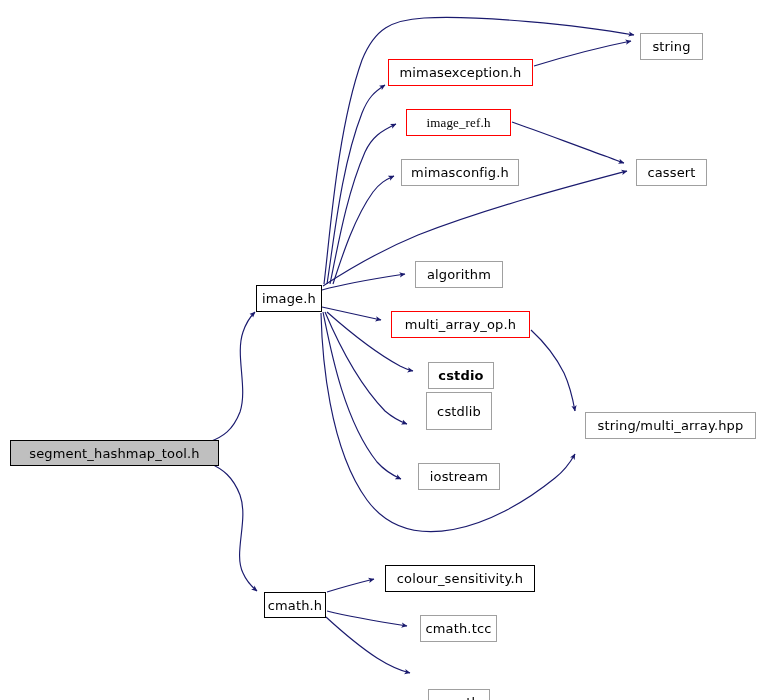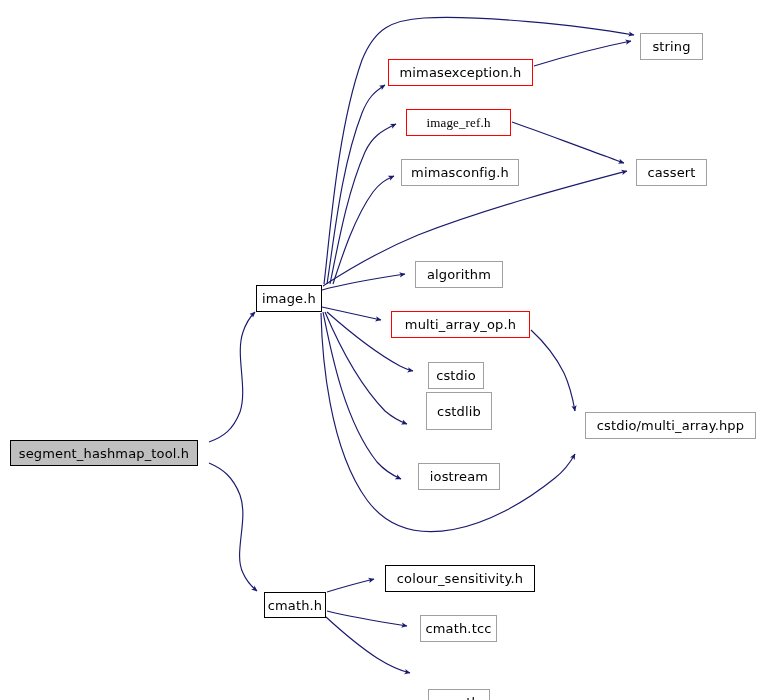--- a/index.html
+++ b/index.html
@@ -74,21 +74,21 @@
         <path d="M534,66 C560,58 596,48 631,41" fill="none" stroke="#1a1a6e" stroke-width="1.15" marker-end="url(#arrowhead)"></path>
         <path d="M512,122 C538,131 572,144 608,157 C613,159 618,161 624,163" fill="none" stroke="#1a1a6e" stroke-width="1.15" marker-end="url(#arrowhead)"></path>
         <path d="M531,330 C543,341 556,357 564,373 C570,386 573,400 575,411" fill="none" stroke="#1a1a6e" stroke-width="1.15" marker-end="url(#arrowhead)"></path>
         <path d="M327,592 C340,588 358,583 374,579" fill="none" stroke="#1a1a6e" stroke-width="1.15" marker-end="url(#arrowhead)"></path>
         <path d="M327,611 C343,615 375,621 407,626" fill="none" stroke="#1a1a6e" stroke-width="1.15" marker-end="url(#arrowhead)"></path>
         <path d="M326,617 C338,628 357,645 377,658 C388,665 398,670 410,673" fill="none" stroke="#1a1a6e" stroke-width="1.15" marker-end="url(#arrowhead)"></path>
       </g>
   </svg>
 
   <div id="nodes">
-      <div class="node border-black fill-grey" style="left: 10px; top: 440px; width: 188px; height: 26px;">
+      <div class="node border-black fill-grey" style="left: 10px; top: 440px; width: 209px; height: 26px;">
         <span class="node-label">segment_hashmap_tool.h</span>
       </div>
       <div class="node border-black" style="left: 256px; top: 285px; width: 66px; height: 27px;">
         <span class="node-label">image.h</span>
       </div>
       <div class="node border-black" style="left: 264px; top: 592px; width: 62px; height: 26px;">
         <span class="node-label">cmath.h</span>
       </div>
       <div class="node border-red" style="left: 388px; top: 59px; width: 145px; height: 27px;">
         <span class="node-label">mimasexception.h</span>
@@ -98,37 +98,37 @@
       </div>
       <div class="node border-grey" style="left: 401px; top: 159px; width: 118px; height: 27px;">
         <span class="node-label">mimasconfig.h</span>
       </div>
       <div class="node border-grey" style="left: 415px; top: 261px; width: 88px; height: 27px;">
         <span class="node-label">algorithm</span>
       </div>
       <div class="node border-red" style="left: 391px; top: 311px; width: 139px; height: 27px;">
         <span class="node-label">multi_array_op.h</span>
       </div>
-      <div class="node border-grey" style="left: 428px; top: 362px; width: 56px; height: 27px;">
+      <div class="node border-grey" style="left: 428px; top: 362px; width: 66px; height: 27px; font-weight: bold;">
         <span class="node-label">cstdio</span>
       </div>
       <div class="node border-grey" style="left: 426px; top: 392px; width: 66px; height: 38px;">
         <span class="node-label">cstdlib</span>
       </div>
       <div class="node border-grey" style="left: 418px; top: 463px; width: 82px; height: 27px;">
         <span class="node-label">iostream</span>
       </div>
       <div class="node border-grey" style="left: 640px; top: 33px; width: 63px; height: 27px;">
         <span class="node-label">string</span>
       </div>
       <div class="node border-grey" style="left: 636px; top: 159px; width: 71px; height: 27px;">
         <span class="node-label">cassert</span>
       </div>
       <div class="node border-grey" style="left: 585px; top: 412px; width: 171px; height: 27px;">
-        <span class="node-label">cstdio/multi_array.hpp</span>
+        <span class="node-label">string/multi_array.hpp</span>
       </div>
       <div class="node border-black" style="left: 385px; top: 565px; width: 150px; height: 27px;">
         <span class="node-label">colour_sensitivity.h</span>
       </div>
       <div class="node border-grey" style="left: 420px; top: 615px; width: 77px; height: 27px;">
         <span class="node-label">cmath.tcc</span>
       </div>
       <div class="node border-grey" style="left: 428px; top: 665px; width: 62px; height: 27px; margin-top: 24px;">
         <span class="node-label">cmath</span>
       </div>

